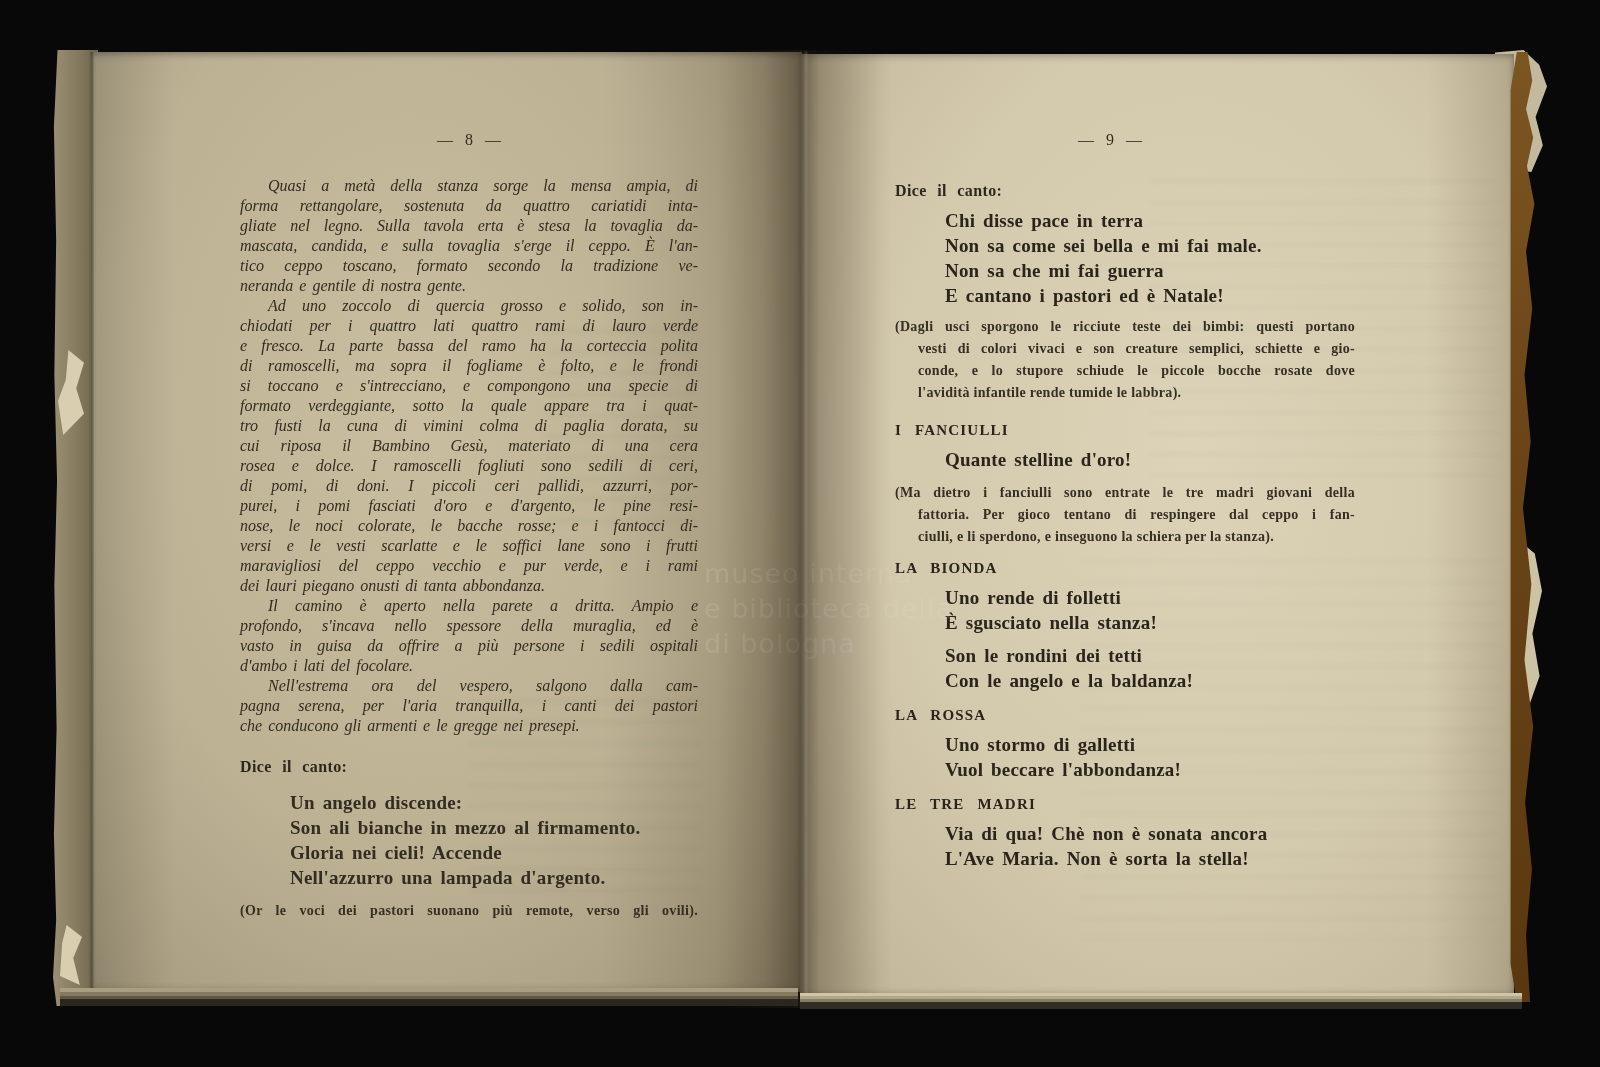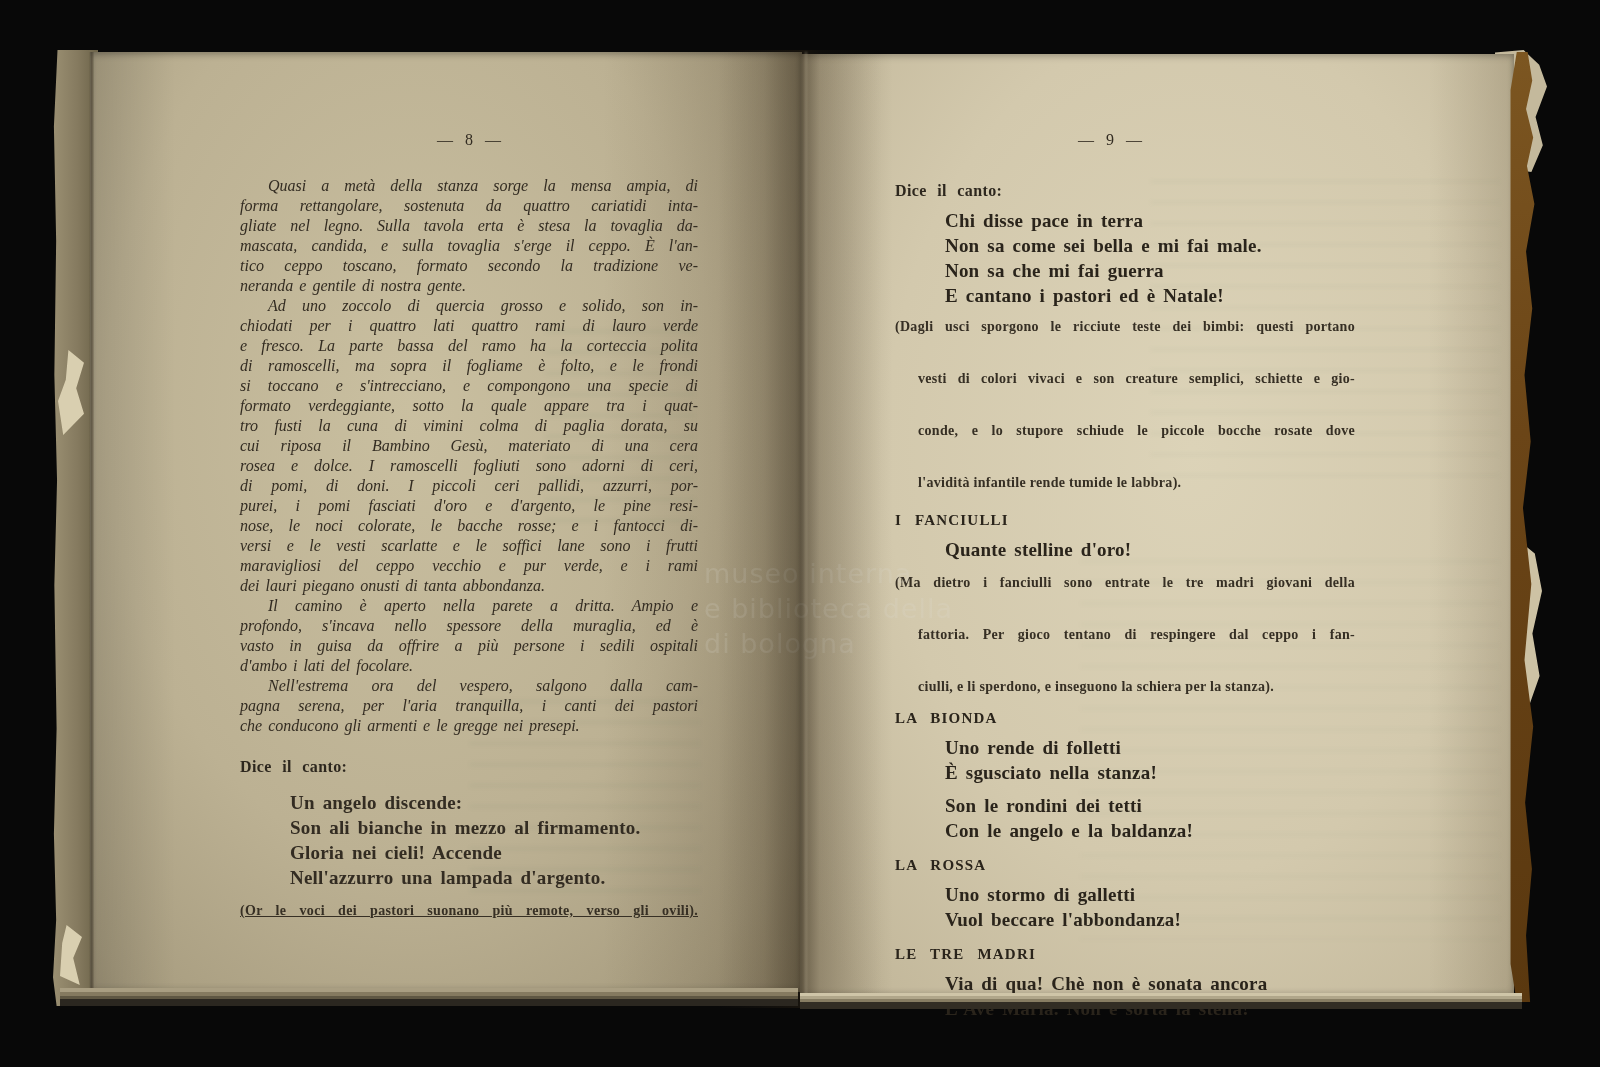--- a/index.html
+++ b/index.html
@@ -78,27 +78,27 @@
   .page-number{font-size:16px;word-spacing:8px;text-align:center;color:#332c22;}
   #page-number-left{left:240px;top:131px;width:458px;}
   #page-number-right{left:895px;top:131px;width:430px;}
 
   #left-column{left:240px;top:176px;width:458px;color:#332c22;}
   #right-column{left:895px;top:182px;width:460px;color:#2a241b;}
 
   .para{font-style:italic;font-size:16px;line-height:20px;word-spacing:2px;}
   .justify .line{text-align:justify;text-align-last:justify;}
   .justify .line.last{text-align-last:left;}
-  .stretch-last .line.last{text-align-last:justify;text-decoration:underline;}
+  .stretch-last .line.last{text-align-last:justify;}
   .para .line:first-child{padding-left:28px;}
 
   .canto{margin-top:22px;font-weight:700;font-size:16px;letter-spacing:0.4px;word-spacing:6px;color:#2d271e;}
   .verse{margin-top:14px;margin-left:50px;font-weight:700;font-size:19px;line-height:25px;word-spacing:3px;letter-spacing:0.2px;}
   .stage{margin-top:10px;font-weight:700;font-size:14px;line-height:22px;letter-spacing:0.3px;color:#362f24;}
-  .stage .line + .line{padding-left:23px;margin-top:30px;}
+  .stage .line + .line{padding-left:23px;}
   .speaker{font-weight:700;font-size:15px;letter-spacing:1.2px;word-spacing:8px;}
 
   #right-column .canto{margin-top:0;}
   #right-column .verse-main{margin-top:10px;}
   #right-column .stage-main{margin-top:8px;}
   .mt18{margin-top:18px;} .mt14{margin-top:14px;} .mt12{margin-top:12px;}
   .mt10{margin-top:10px;}
   #right-column .verse{margin-top:8px;}
 </style>
 </head>
@@ -133,21 +133,21 @@
     </div>
   <div class="para justify">
       <div class="line">Ad uno zoccolo di quercia grosso e solido, son in-</div>
       <div class="line">chiodati per i quattro lati quattro rami di lauro verde</div>
       <div class="line">e fresco. La parte bassa del ramo ha la corteccia polita</div>
       <div class="line">di ramoscelli, ma sopra il fogliame è folto, e le frondi</div>
       <div class="line">si toccano e s'intrecciano, e compongono una specie di</div>
       <div class="line">formato verdeggiante, sotto la quale appare tra i quat-</div>
       <div class="line">tro fusti la cuna di vimini colma di paglia dorata, su</div>
       <div class="line">cui riposa il Bambino Gesù, materiato di una cera</div>
-      <div class="line">rosea e dolce. I ramoscelli fogliuti sono adorni di ceri,</div>
+      <div class="line">rosea e dolce. I ramoscelli fogliuti sono sedili di ceri,</div>
       <div class="line">di pomi, di doni. I piccoli ceri pallidi, azzurri, por-</div>
       <div class="line">purei, i pomi fasciati d'oro e d'argento, le pine resi-</div>
       <div class="line">nose, le noci colorate, le bacche rosse; e i fantocci di-</div>
       <div class="line">versi e le vesti scarlatte e le soffici lane sono i frutti</div>
       <div class="line">maravigliosi del ceppo vecchio e pur verde, e i rami</div>
       <div class="line last">dei lauri piegano onusti di tanta abbondanza.</div>
     </div>
   <div class="para justify">
       <div class="line">Il camino è aperto nella parete a dritta. Ampio e</div>
       <div class="line">profondo, s'incava nello spessore della muraglia, ed è</div>

